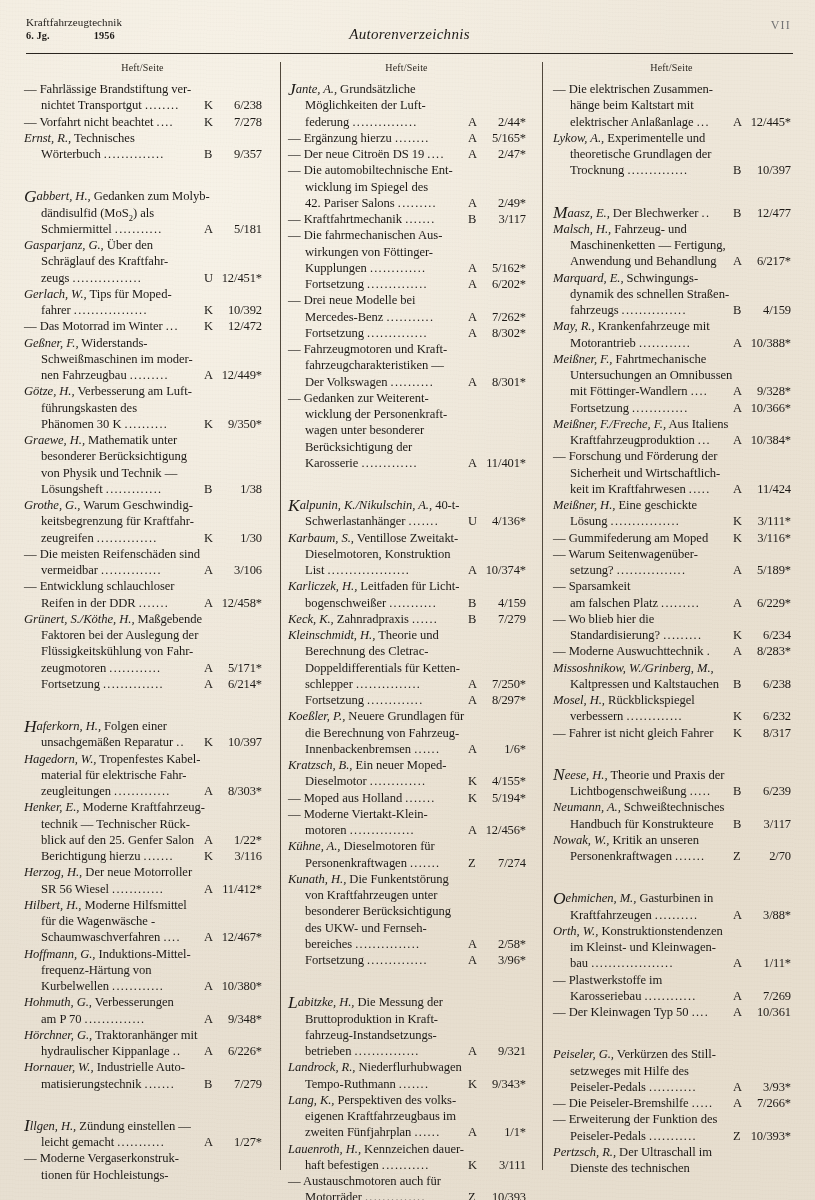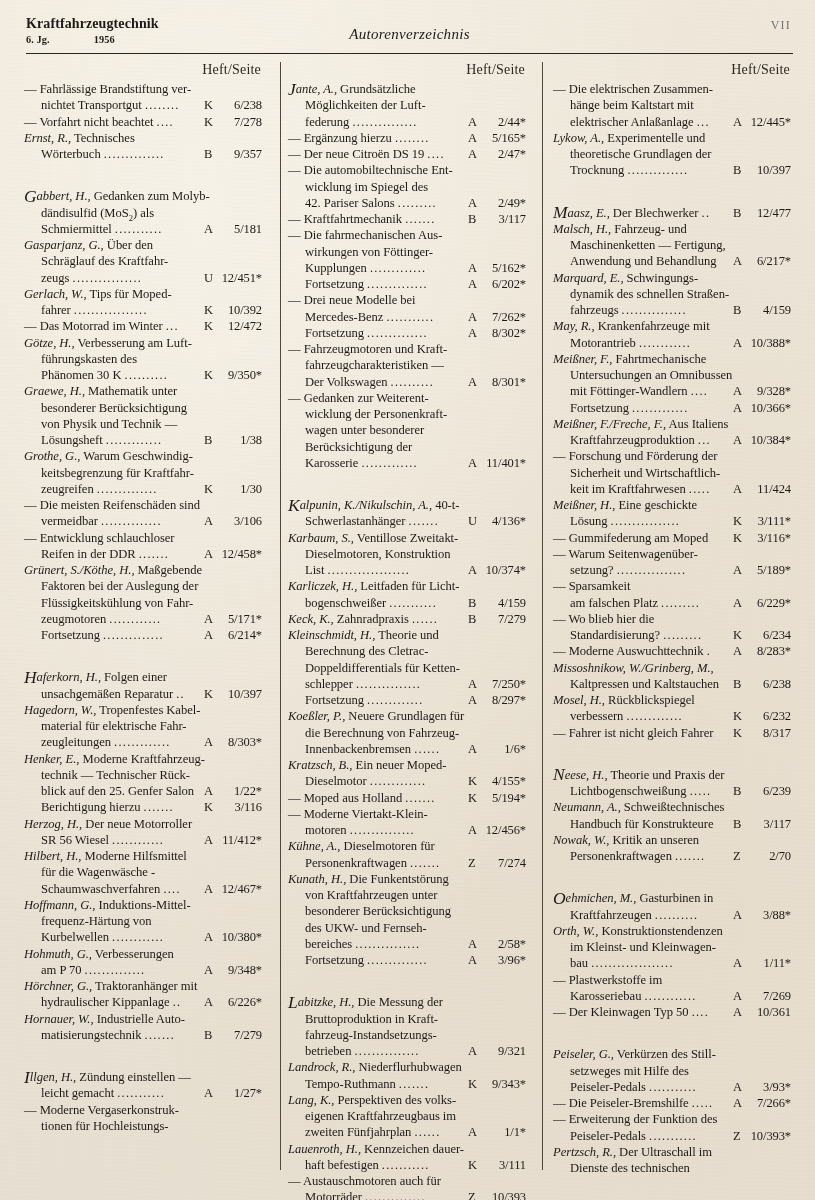--- a/index.html
+++ b/index.html
@@ -42,21 +42,21 @@
     height: 40px;
   }
   .rh-left {
     position: absolute;
     left: 0;
     top: 0;
     line-height: 1.18;
     font-size: 10.5px;
     letter-spacing: .1px;
   }
-  .rh-left .l1 { font-weight: 700; font-size: 14px; }
+  .rh-left .l1 { font-weight: 400; font-size: 11px; }
   .rh-left .l2 { font-weight: 700; font-size: 10.3px; margin-top: 1px; }
   .rh-left .l2 .yr { margin-left: 44px; font-weight: 700; text-align: center; }
   .rh-center {
     position: absolute;
     left: 0; right: 0;
     top: 10px;
     text-align: center;
     font-style: italic;
     font-size: 15px;
     letter-spacing: .3px;
@@ -100,22 +100,22 @@
     position: absolute;
     top: 0;
     width: 0;
     height: 1108px;
     border-left: 1.1px solid #51483c;
   }
   .vrule.v1 { left: 256px; }
   .vrule.v2 { left: 518px; }
 
   .heftseite {
-    text-align: right;
-    font-size: 14px;
+    text-align: center;
+    font-size: 10px;
     letter-spacing: .2px;
     height: 14px;
     padding-right: 1px;
     color: #2c2720;
   }
 
   .entries { margin-top: 5px; }
 
   
   .entry { margin: 0; }
@@ -246,20 +246,32 @@
             <span class="txt">fahrer <span class="dots">.................</span></span>
             <span class="ref"><span class="kind">K</span><span class="num">10/392</span></span>
           </div>
           <div class="ln">
             <span class="txt">— Das Motorrad im Winter <span class="dots">...</span></span>
             <span class="ref"><span class="kind">K</span><span class="num">12/472</span></span>
           </div>
         </div>
         <div class="entry">
           <div class="ln">
+            <span class="txt"><span class="au">Geßner, F.,</span> Widerstands-</span>
+          </div>
+          <div class="ln ind">
+            <span class="txt">Schweißmaschinen im moder-</span>
+          </div>
+          <div class="ln ind">
+            <span class="txt">nen Fahrzeugbau <span class="dots">.........</span></span>
+            <span class="ref"><span class="kind">A</span><span class="num">12/449*</span></span>
+          </div>
+        </div>
+        <div class="entry">
+          <div class="ln">
             <span class="txt"><span class="au">Götze, H.,</span> Verbesserung am Luft-</span>
           </div>
           <div class="ln ind">
             <span class="txt">führungskasten des</span>
           </div>
           <div class="ln ind">
             <span class="txt">Phänomen 30 K <span class="dots">..........</span></span>
             <span class="ref"><span class="kind">K</span><span class="num">9/350*</span></span>
           </div>
         </div>

